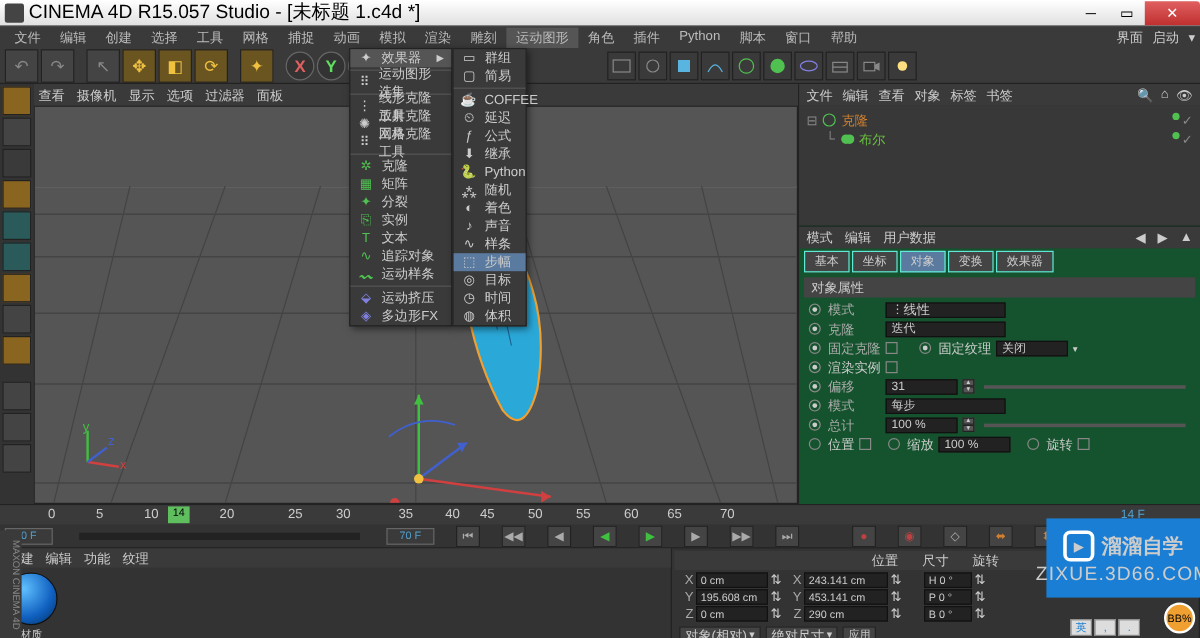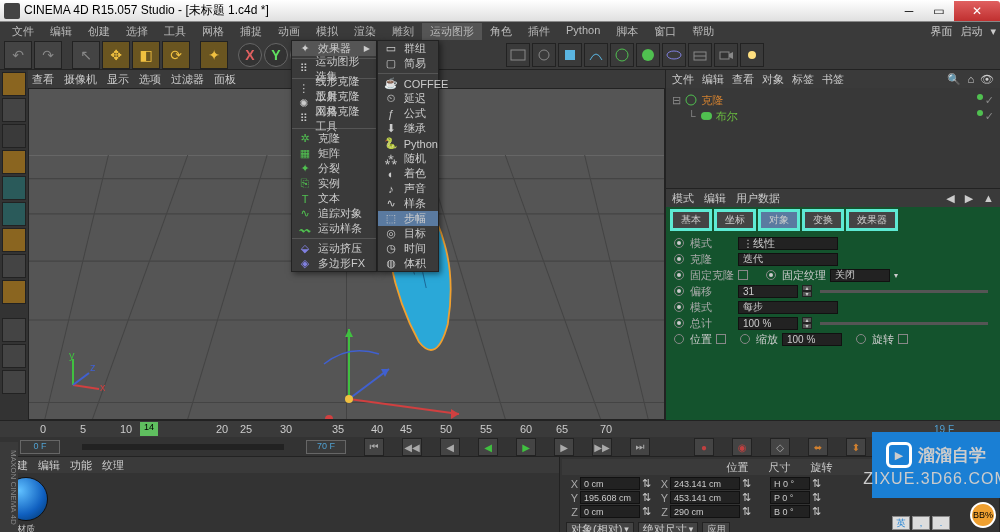--- a/index.html
+++ b/index.html
@@ -1,19 +1,19 @@
 <!DOCTYPE html>
 <html><head>
 <meta charset="utf-8">
 <style>
 *{margin:0;padding:0;box-sizing:border-box;font-family:"Microsoft YaHei",sans-serif;font-size:11px;color:#ccc;user-select:none}
 body{width:1000px;height:532px;background:#333;overflow:hidden;position:relative}
 .titlebar{height:22px;background:linear-gradient(#fff,#e0e0e0);display:flex;align-items:center;border-bottom:1px solid #888}
 .app-icon{width:16px;height:16px;margin:0 4px;background:#444;border-radius:2px}
-.title{color:#000;font-size:12px;flex:1}
+.title{color:#000;font-size:16px;flex:1}
 .winbtns{display:flex}
 .winbtn{width:30px;height:20px;display:flex;align-items:center;justify-content:center;color:#000;font-size:12px}
 .winbtn.close{width:46px;background:linear-gradient(#e06060,#c03030);color:#fff;border-radius:0 3px 0 0}
 .menubar{height:18px;background:#3a3a3a;display:flex;align-items:center;padding:0 4px;justify-content:space-between}
 .menus{display:flex}
 .menu-item{padding:1px 8px;color:#bbb;font-size:11px}
 .menu-item.active{background:#555}
 .menuright{display:flex;align-items:center;gap:8px;color:#aaa}
 .toolbar{height:30px;background:#3a3a3a;display:flex;align-items:center;padding:2px 4px;gap:2px;border-bottom:1px solid #222}
 .tbtn{width:24px;height:24px;background:#444;border:1px solid #222;display:flex;align-items:center;justify-content:center;font-size:14px;color:#888}
@@ -46,36 +46,36 @@
 .tree-row{display:flex;align-items:center;gap:4px;height:16px}
 .tree-icon{width:12px;height:12px}
 .tree-label{color:#6abf40}
 .tree-label.sel{color:#d08030}
 .dots{margin-left:auto;display:flex;gap:2px}
 .dot{width:6px;height:6px;border-radius:50%}
 .attrpanel{height:232px;background:#14532d;border-top:1px solid #222;display:flex;flex-direction:column}
 .attr-tabs{height:18px;display:flex;gap:10px;padding:0 6px;align-items:center;font-size:10px;background:#3a3a3a}
 .attr-head{height:18px;background:#333;padding:2px 6px;display:flex;align-items:center;gap:4px;font-size:10px}
 .attr-subtabs{display:flex;gap:2px;padding:2px 4px}
-.subtab{padding:1px 8px;background:#444;font-size:10px;border:3px solid #5eead4}
+.subtab{padding:1px 8px;background:#444;font-size:10px;border:1px solid #5eead4}
 .subtab.active{background:#5a7aa0}
 .attr-body{flex:1;padding:2px 4px;font-size:10px;overflow:hidden}
 .attr-sec{background:#444;padding:1px 6px;margin-bottom:2px}
 .attr-row{display:flex;align-items:center;gap:4px;padding:1px 4px;height:16px}
 .attr-label{color:#aaa;width:44px}
 .attr-field{background:#222;border:1px solid #111;padding:0 4px;height:13px;width:60px;color:#ccc;font-size:10px;display:flex;align-items:center}
 .attr-field.wide{width:100px}
 .spinner{display:flex;flex-direction:column;width:10px}
 .spin{height:6px;background:#555;border:1px solid #222;font-size:6px;text-align:center;line-height:4px}
 .slider{flex:1;height:3px;background:#555;position:relative;margin:0 4px}
 .timeline{height:36px;background:#333;border-top:1px solid #222}
 .tl-ruler{height:16px;background:#3a3a3a;display:flex;align-items:center;position:relative;padding:0 40px;font-size:9px;color:#888}
 .tl-marker{position:absolute;height:100%;display:flex;align-items:center;justify-content:center}
 .tl-cursor{position:absolute;width:18px;height:14px;background:#5fbf5f;color:#000;font-size:9px;text-align:center;top:1px}
-.tl-controls{height:20px;display:flex;align-items:center;padding:0 20px;gap:18px;background:#333}
+.tl-controls{height:20px;display:flex;align-items:center;padding:0 4px;gap:18px;background:#333}
 .tl-frame{width:40px;height:14px;background:#3a3a3a;border:1px solid #666;font-size:9px;text-align:center;color:#50a0d0}
 .tl-btn{width:20px;height:18px;background:#444;border:1px solid #222;display:flex;align-items:center;justify-content:center;font-size:10px;color:#aaa}
 .tl-btn.play{color:#40c040}
 .tl-btn.rec{color:#c04040}
 .tl-framebox{margin-left:auto;padding:0 6px;font-size:10px;color:#50a0d0}
 .bottombar{height:76px;background:#333;display:flex;border-top:1px solid #222}
 .matpanel{width:560px;border-right:1px solid #222}
 .mat-tabs{height:16px;display:flex;gap:10px;padding:0 6px;align-items:center;font-size:10px;background:#3a3a3a}
 .mat-body{display:flex;padding:4px;gap:6px}
 .matball{width:44px;height:44px;background:radial-gradient(circle at 35% 30%,#60c0ff,#1060c0 60%,#003060);border-radius:50%;border:1px solid #111}
@@ -344,40 +344,46 @@
         <span>▲</span>
       </div>
       <div class="attr-subtabs">
         <div class="subtab">基本</div>
         <div class="subtab">坐标</div>
         <div class="subtab active">对象</div>
         <div class="subtab">变换</div>
         <div class="subtab">效果器</div>
       </div>
       <div class="attr-body">
+        <div class="attr-sec">对象属性</div>
         <div class="attr-row">
             <span class="radio on"></span>
             <span class="attr-label">模式</span>
             <div class="attr-field wide">⋮ <span>线性</span></div>
           </div>
         <div class="attr-row">
             <span class="radio on"></span>
             <span class="attr-label">克隆</span>
             <div class="attr-field wide">迭代</div>
           </div>
         <div class="attr-row">
           <span class="radio on"></span>
             <span class="attr-label">固定克隆</span>
             <span class="chk"></span>
           <span style="width:10px"></span>
           <span class="radio on"></span>
             <span>固定纹理</span>
           <div class="attr-field">关闭</div>
             <span style="font-size:8px">▾</span>
         </div>
+        <div class="attr-row">
+            <span class="radio on"></span>
+            <span>渲染实例</span>
+            <span class="chk"></span>
+          </div>
         <div class="attr-row">
             <span class="radio on"></span>
             <span class="attr-label">偏移</span>
             <div class="attr-field">31</div>
             <div class="spinner">
               <div class="spin">▴</div>
               <div class="spin">▾</div>
             </div>
             <div class="slider"></div>
           </div>
@@ -413,32 +419,32 @@
     </div>
   </div>
 </div>
 
 <div class="timeline">
   <div class="tl-ruler">
     <div class="tl-cursor" style="left:140px">14</div>
     <span class="tl-marker" style="left:40px">0</span>
     <span class="tl-marker" style="left:80px">5</span>
     <span class="tl-marker" style="left:120px">10</span>
-    <span class="tl-marker" style="left:216px">20</span>
+    <span class="tl-marker" style="left:183px">20</span>
     <span class="tl-marker" style="left:240px">25</span>
     <span class="tl-marker" style="left:280px">30</span>
     <span class="tl-marker" style="left:332px">35</span>
     <span class="tl-marker" style="left:371px">40</span>
     <span class="tl-marker" style="left:400px">45</span>
     <span class="tl-marker" style="left:440px">50</span>
     <span class="tl-marker" style="left:480px">55</span>
     <span class="tl-marker" style="left:520px">60</span>
     <span class="tl-marker" style="left:556px">65</span>
     <span class="tl-marker" style="left:600px">70</span>
-    <div class="tl-framebox">19 F</div>
+    <div class="tl-framebox">14 F</div>
   </div>
   <div class="tl-controls">
     <div class="tl-frame">0 F</div>
     <div style="flex:1;height:6px;background:#222;margin:0 4px"></div>
     <div class="tl-frame">70 F</div>
     <div class="tl-btn">⏮</div>
     <div class="tl-btn">◀◀</div>
     <div class="tl-btn">◀</div>
     <div class="tl-btn play">◀</div>
     <div class="tl-btn play">▶</div>

